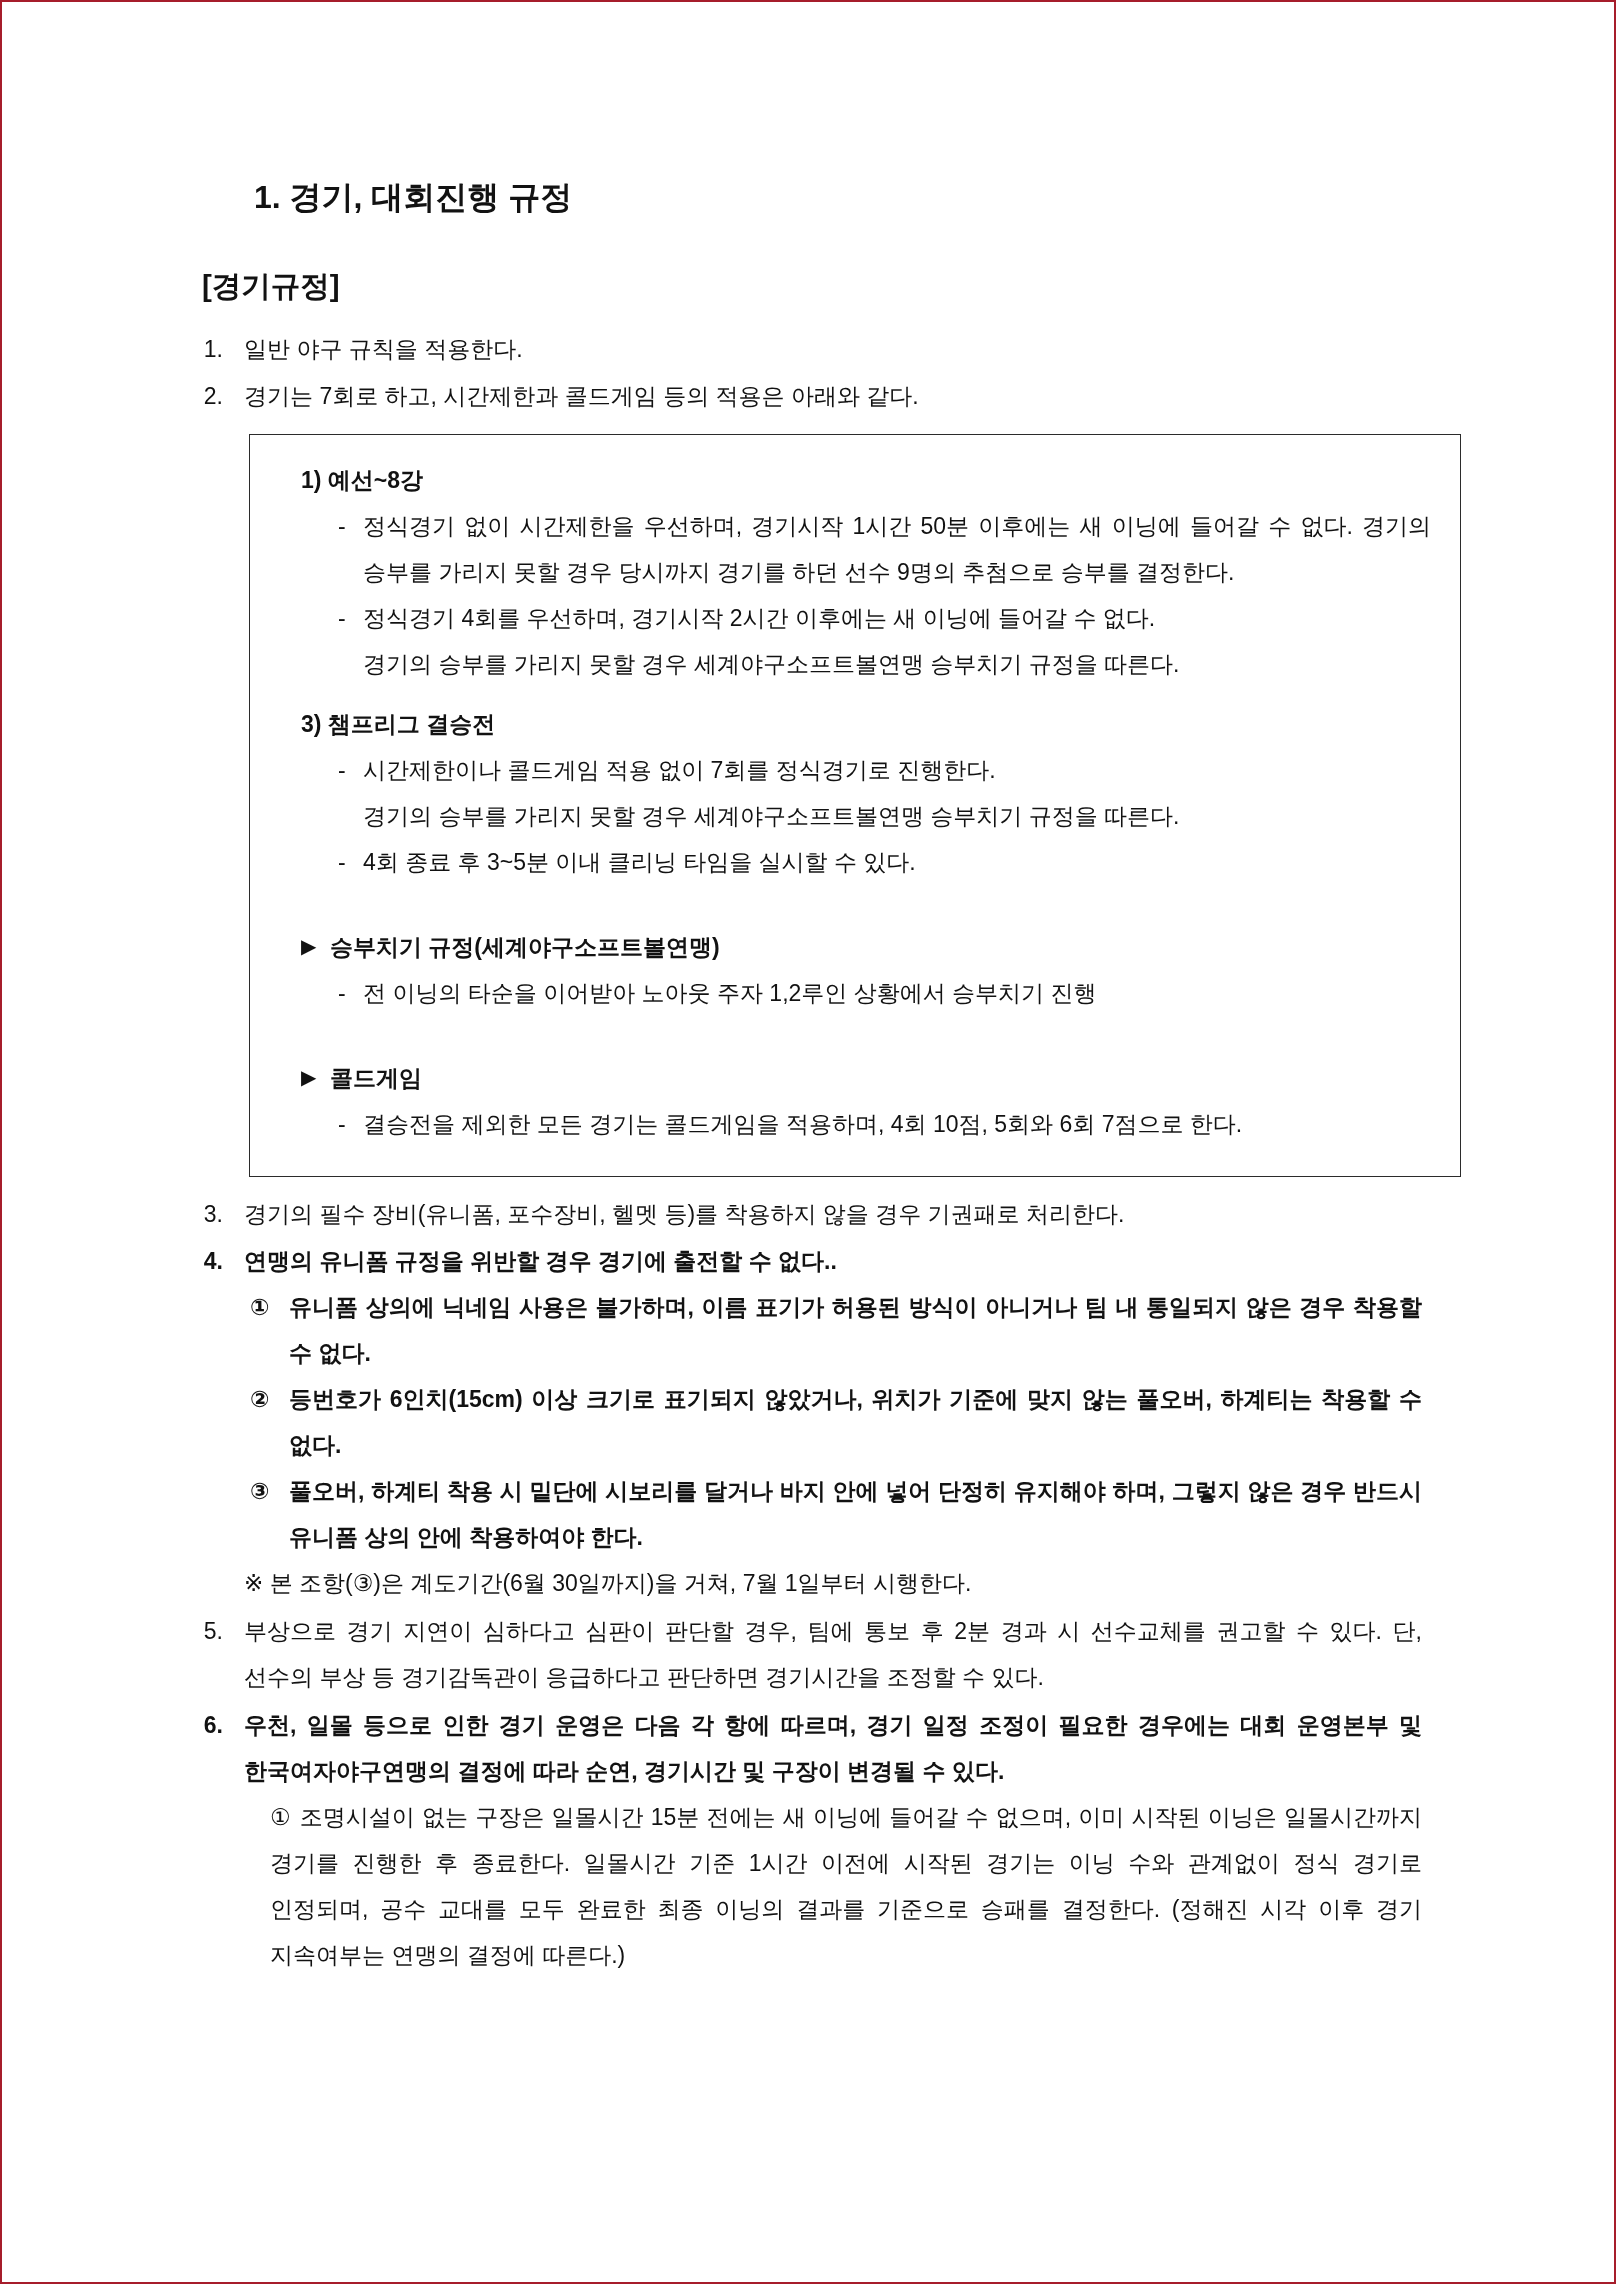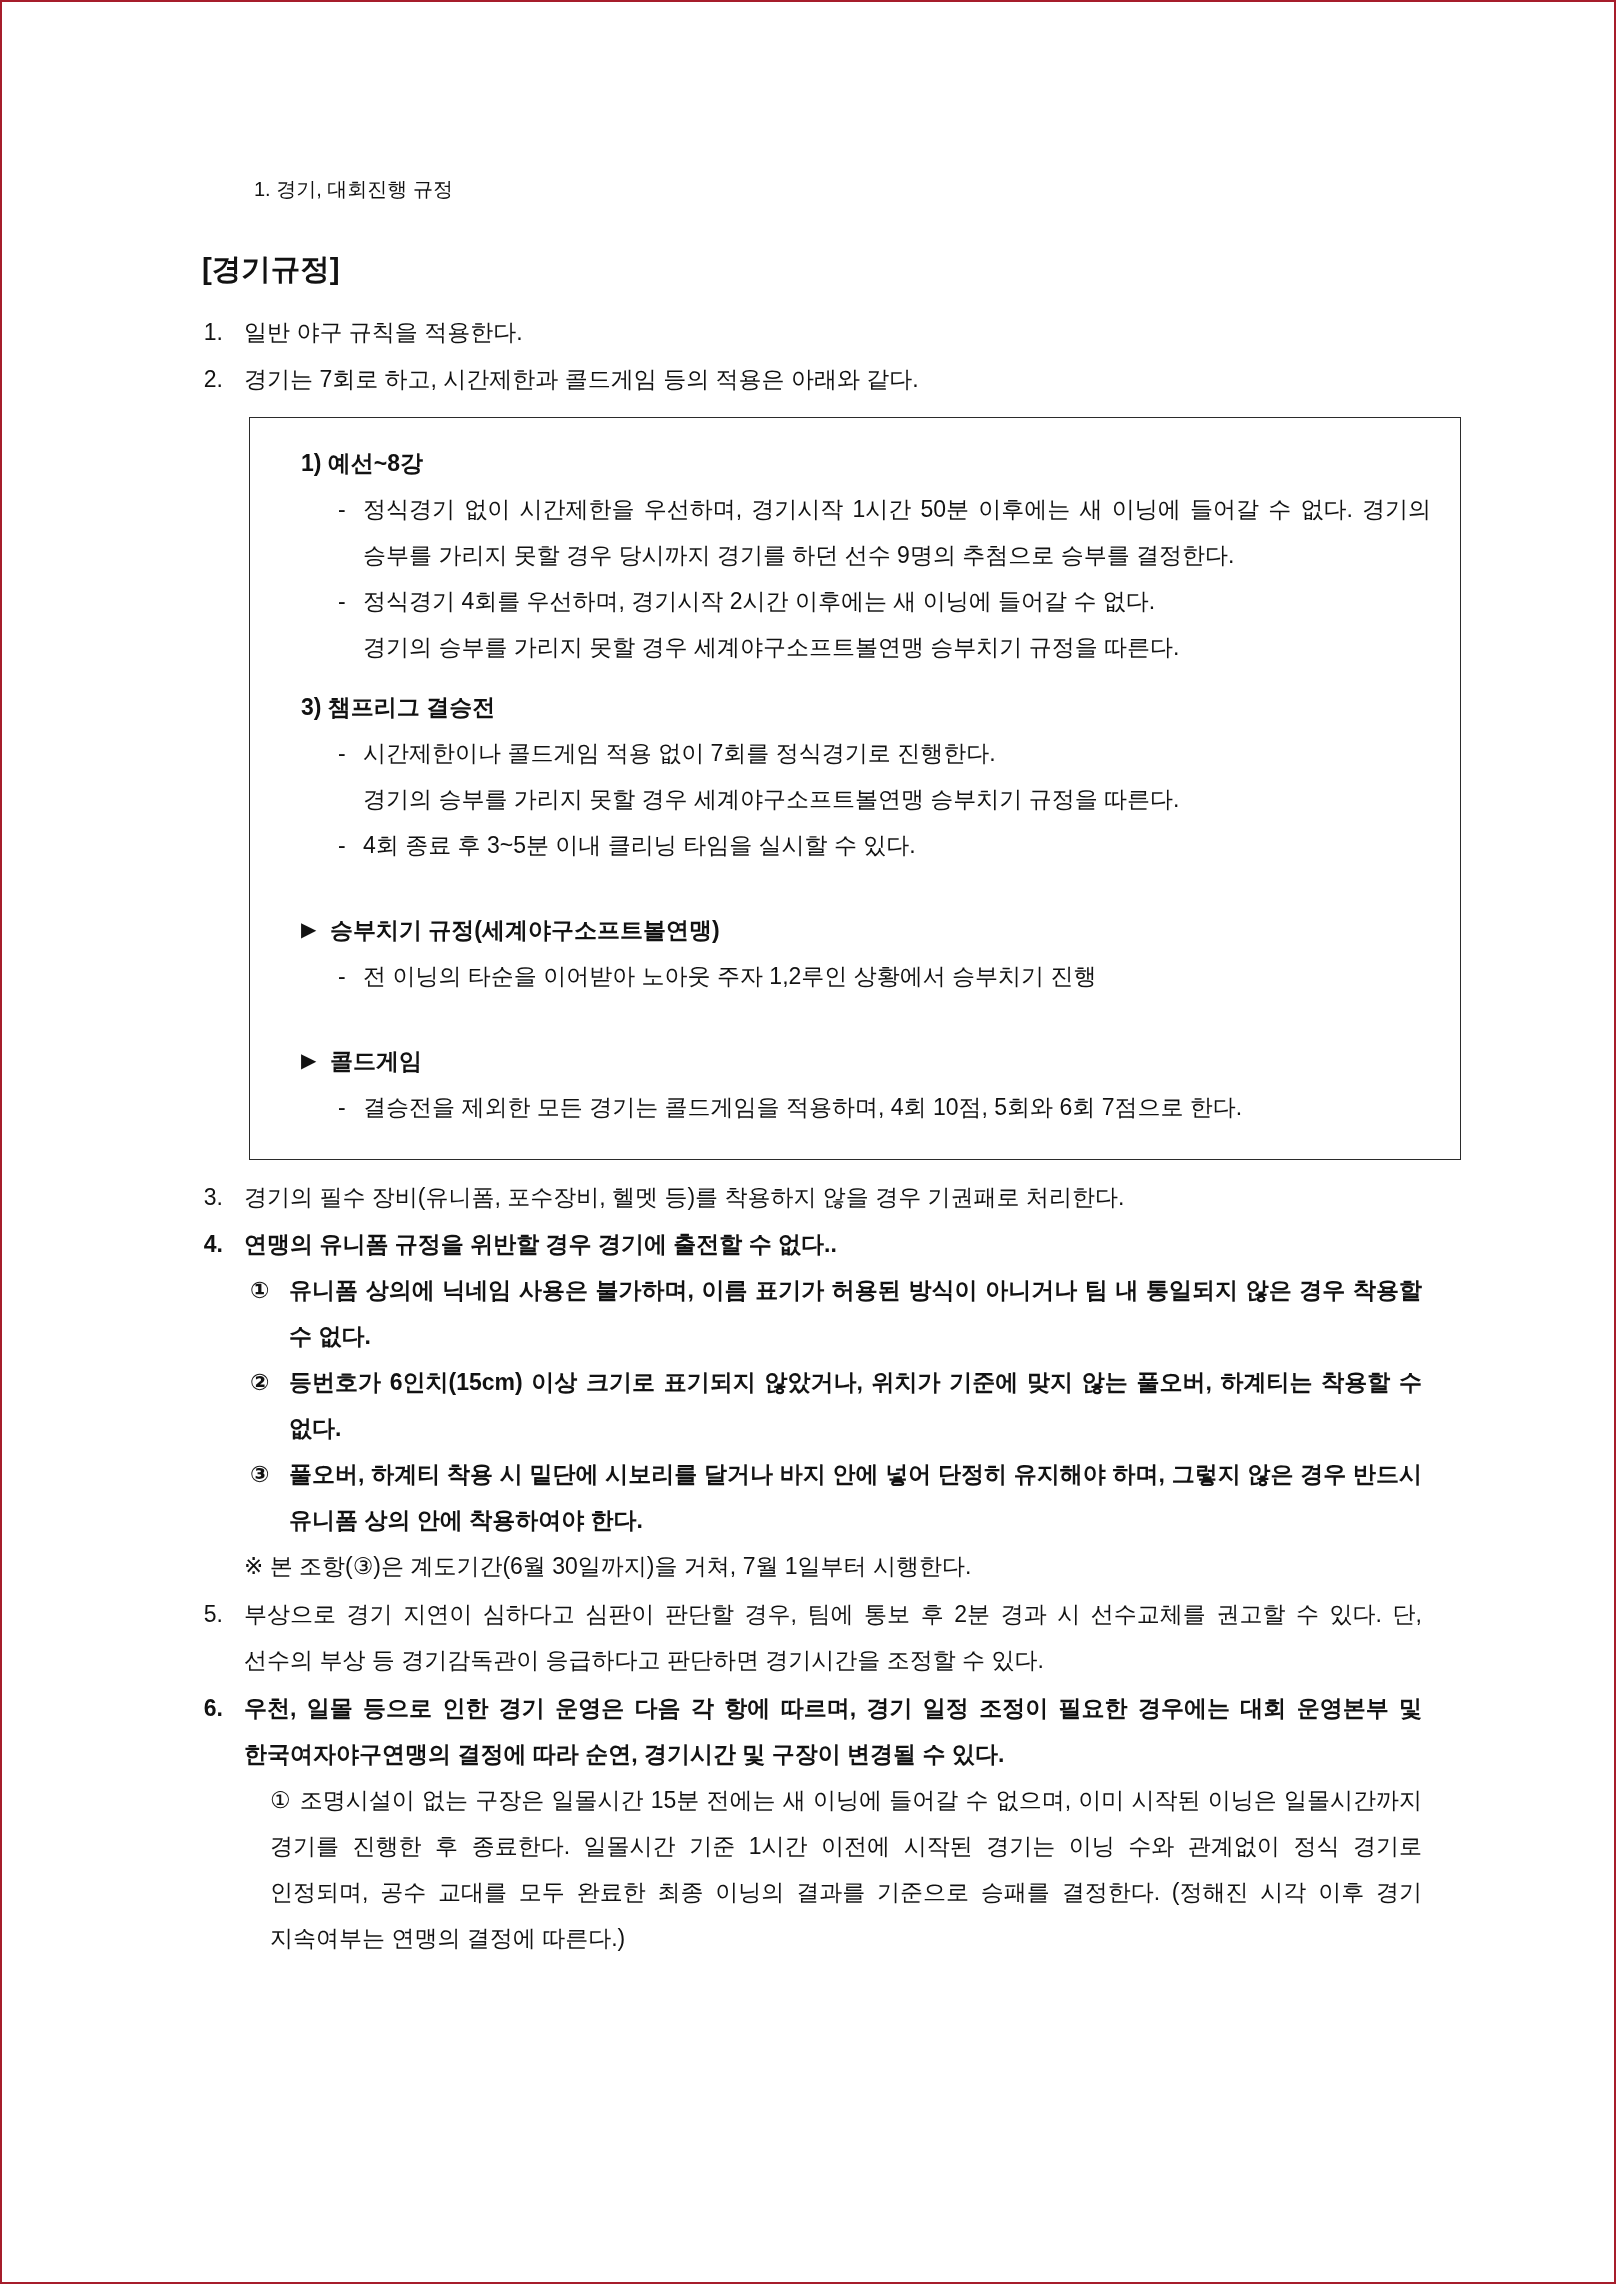--- a/index.html
+++ b/index.html
@@ -21,22 +21,22 @@
     text-align: center;
     font-weight: 700;
     font-size: 35px;
     line-height: 2.2;
     letter-spacing: 0.4px;
     word-break: keep-all;
   }
 
   .section-heading {
     margin: 49px 0 0 52px;
-    font-size: 20px;
-    font-weight: 400;
+    font-size: 32px;
+    font-weight: 700;
   }
 
   .rules-label {
     margin: 47px 0 18.5px 0;
     font-size: 29.5px;
     font-weight: 700;
   }
 
   .rule {
     position: relative;

